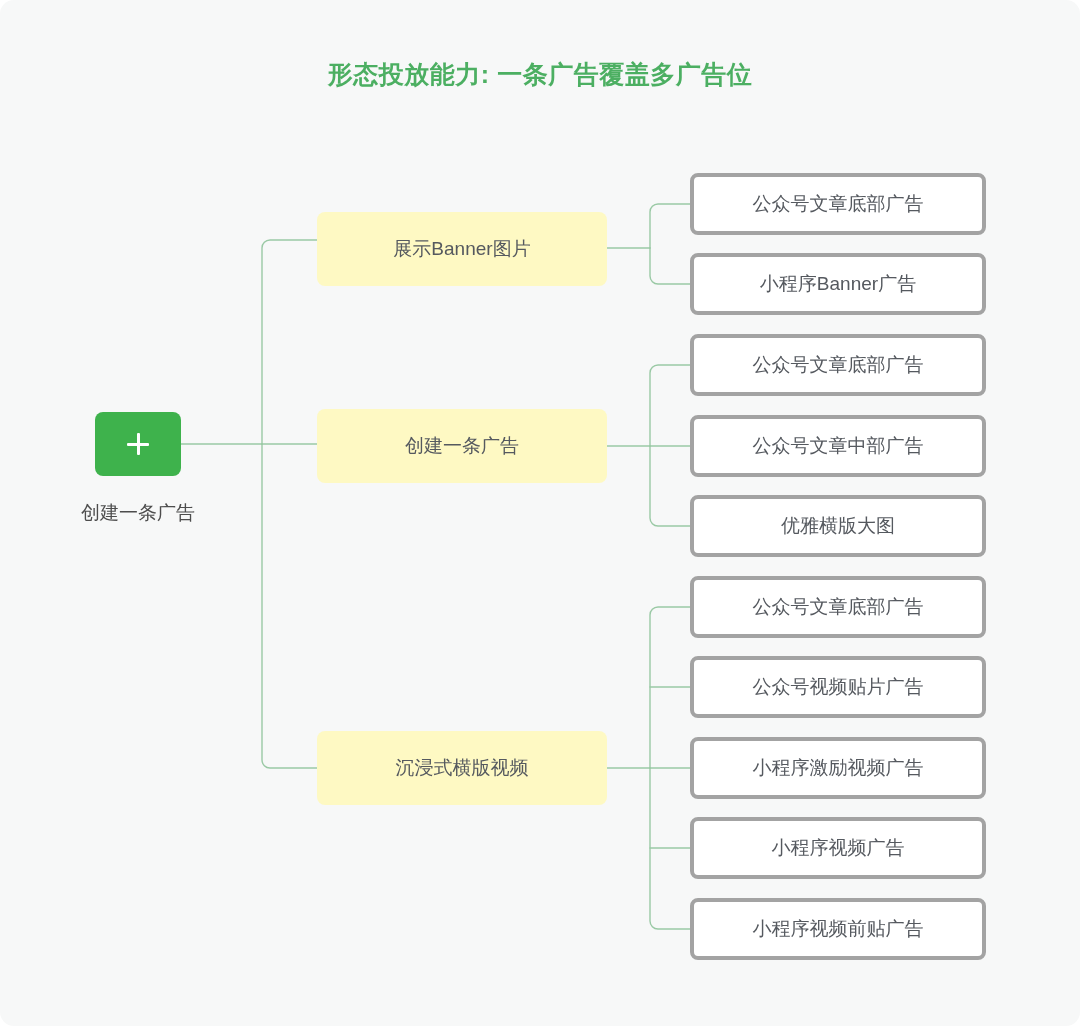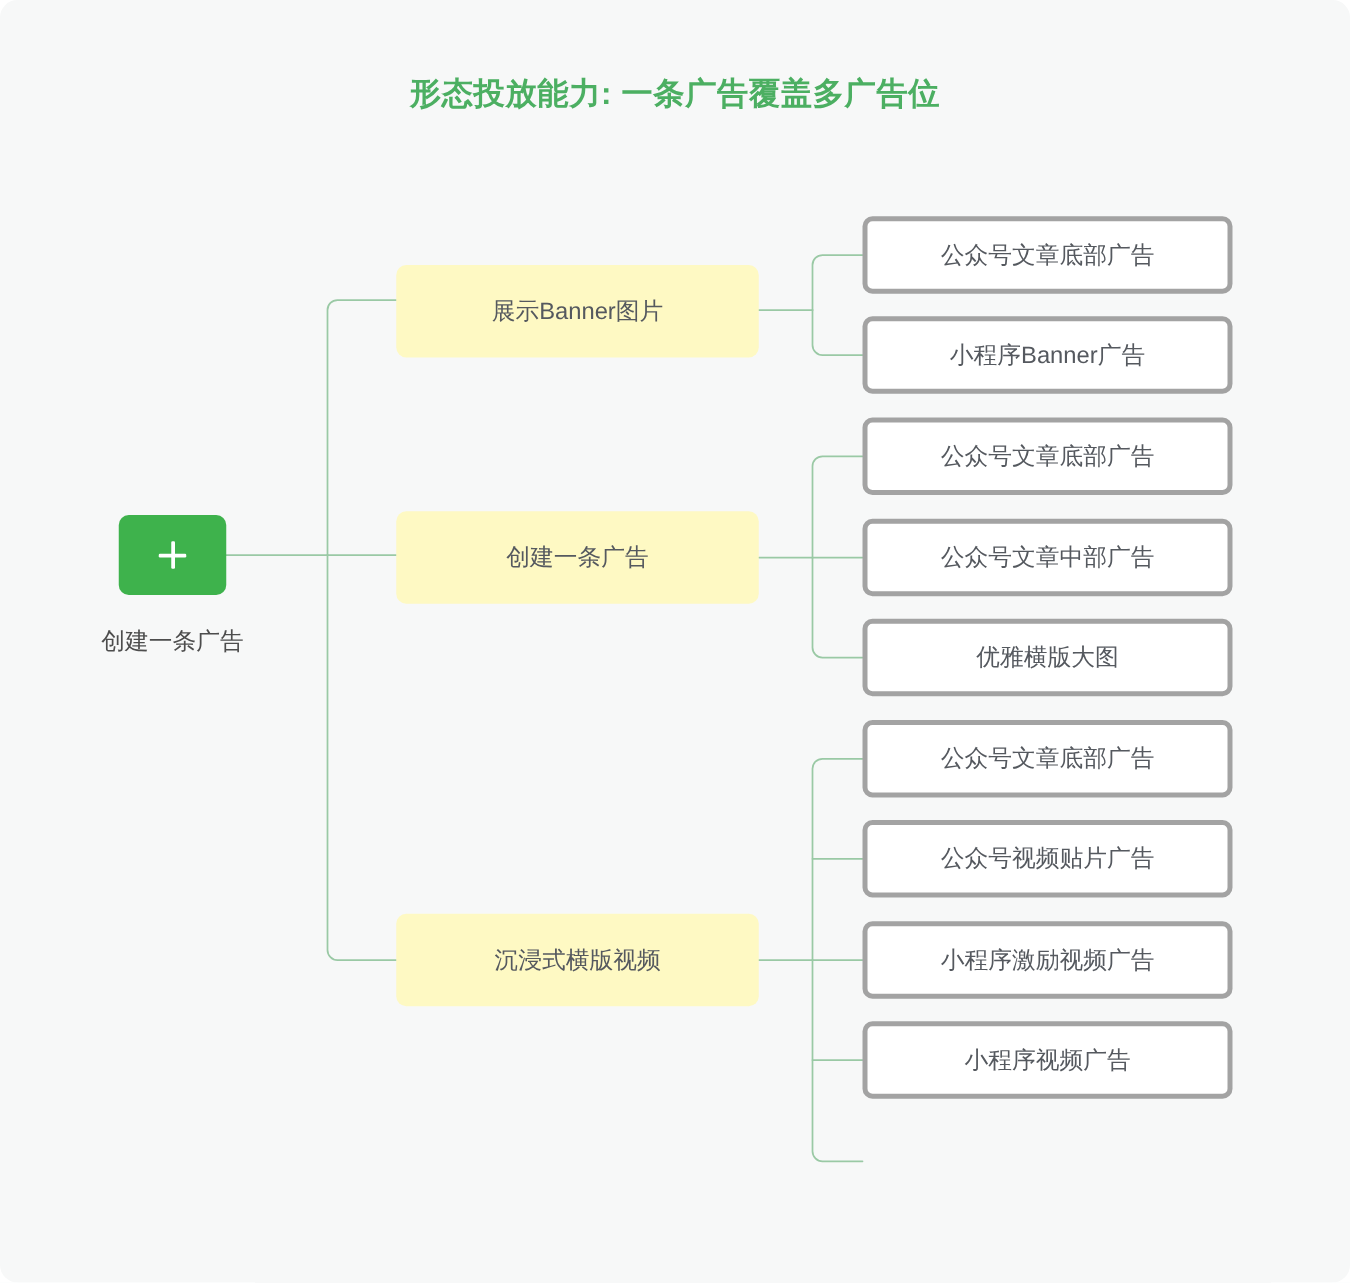--- a/index.html
+++ b/index.html
@@ -153,14 +153,15 @@
   <div class="leaf-node" style="top:253px">小程序Banner广告</div>
 
   <div class="leaf-node" style="top:334px">公众号文章底部广告</div>
   <div class="leaf-node" style="top:415px">公众号文章中部广告</div>
   <div class="leaf-node" style="top:495px">优雅横版大图</div>
 
   <div class="leaf-node" style="top:576px">公众号文章底部广告</div>
   <div class="leaf-node" style="top:656px">公众号视频贴片广告</div>
   <div class="leaf-node" style="top:737px">小程序激励视频广告</div>
   <div class="leaf-node" style="top:817px">小程序视频广告</div>
+  <div class="leaf-node" style="top:898px">小程序视频前贴广告</div>
 
 </div>
 
 </body></html>

